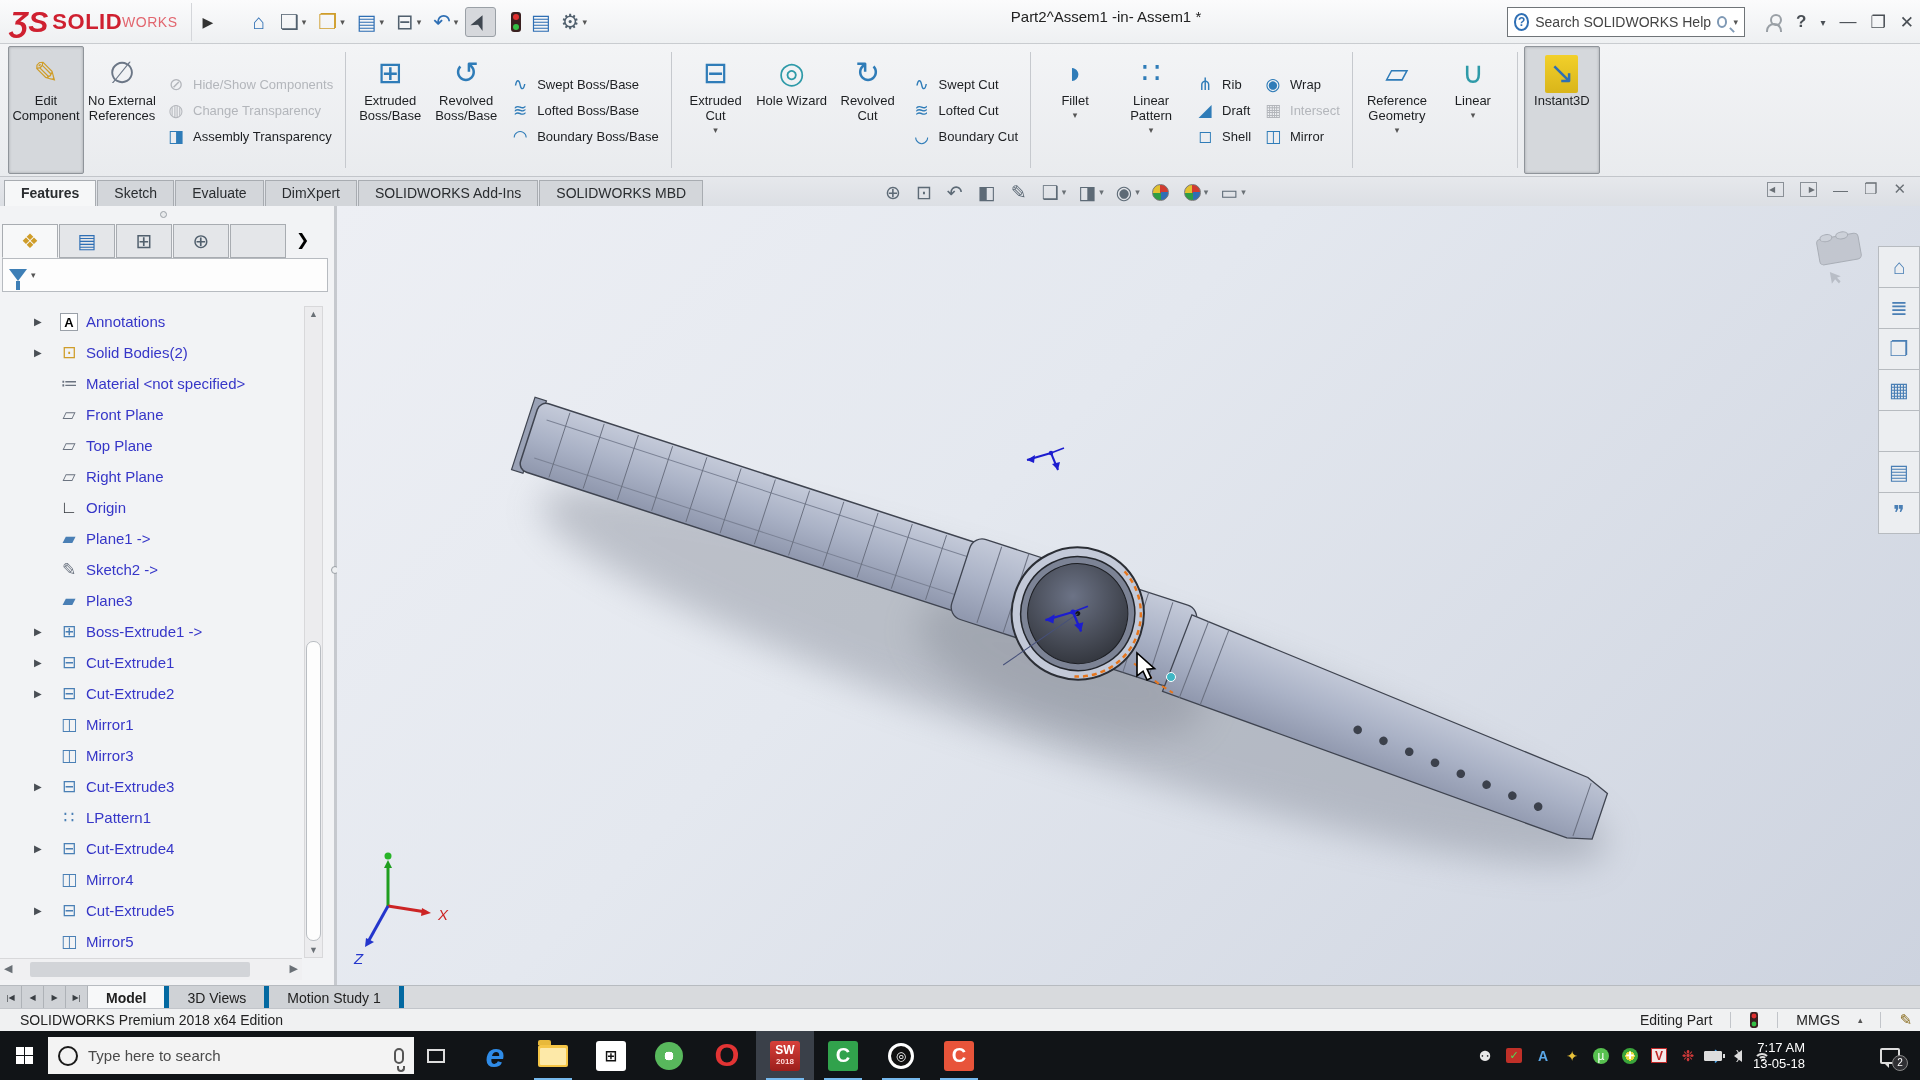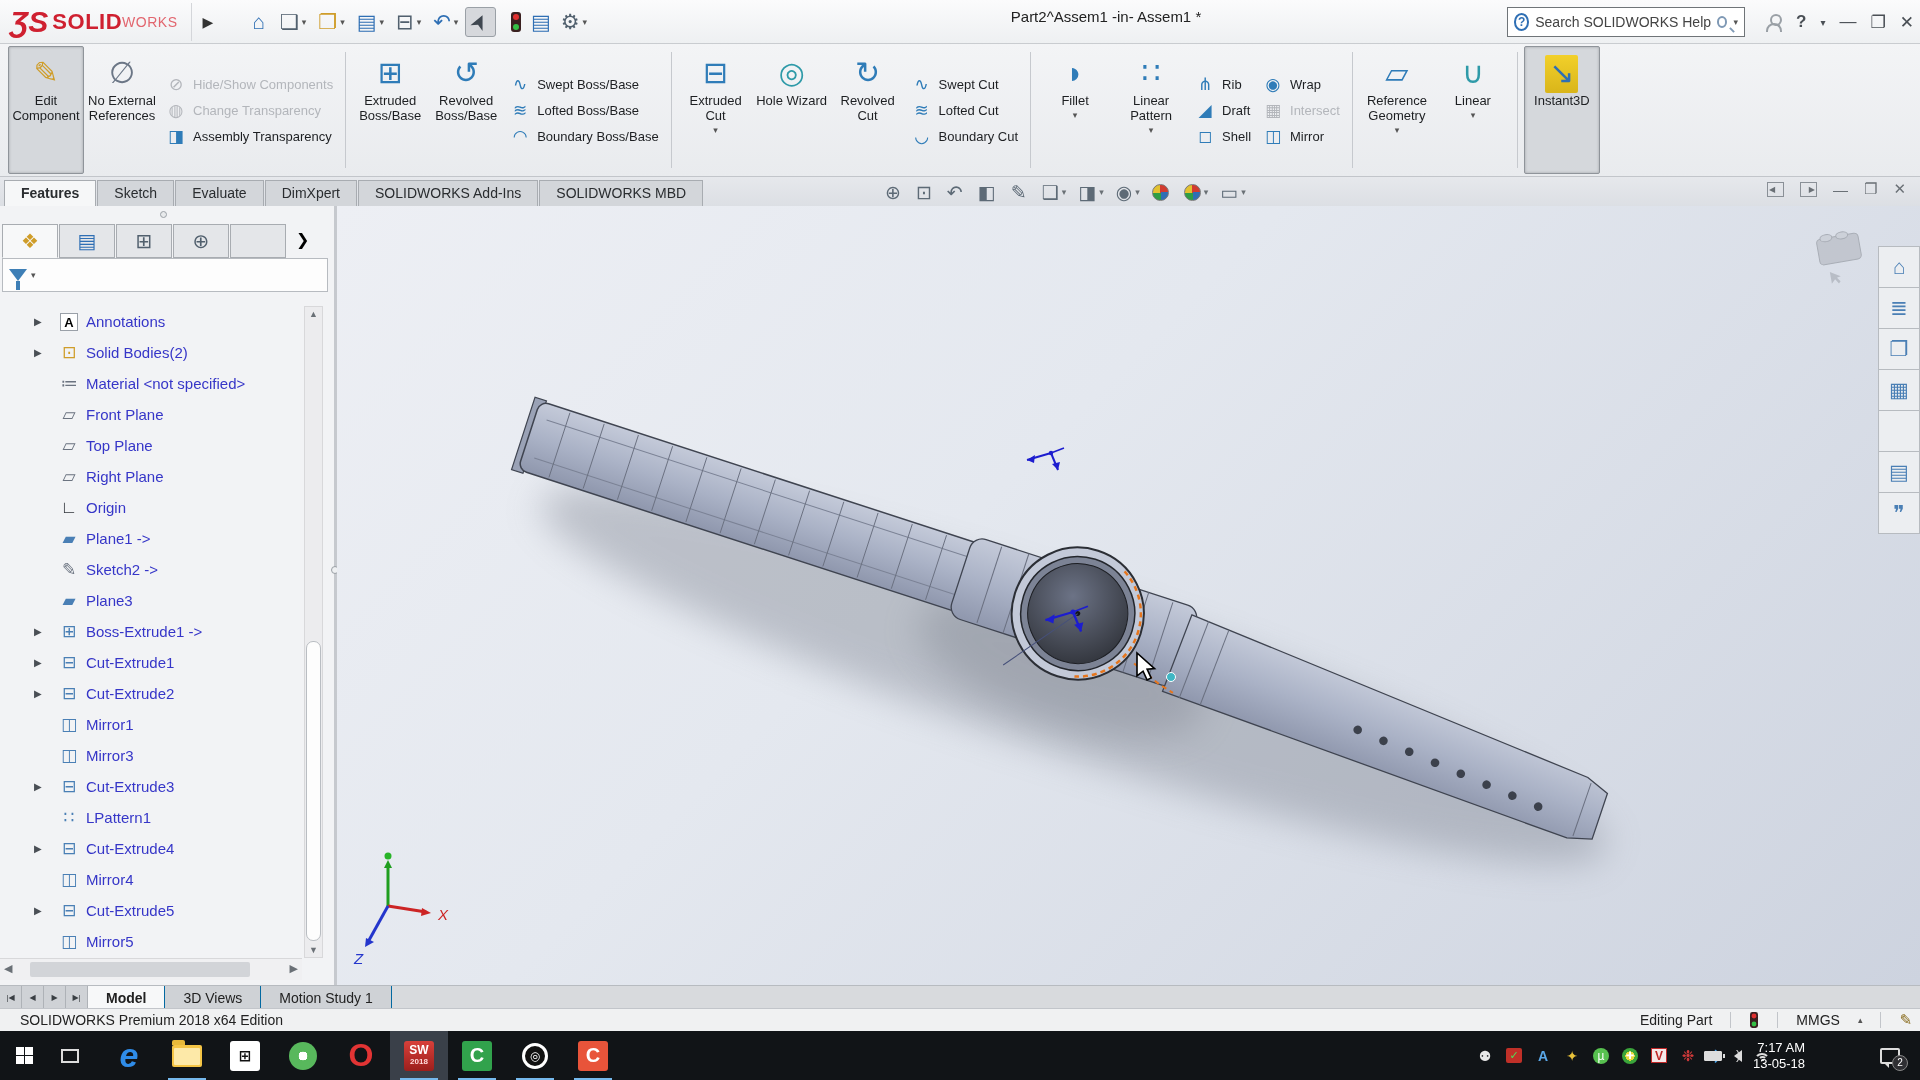--- a/index.html
+++ b/index.html
@@ -132,21 +132,21 @@
   #taskpane { position:absolute; right:0; top:40px; display:flex; flex-direction:column; }
   .tpbtn { width:42px; height:42px; background:#eceef1; border:1px solid #b7bbc0; margin-bottom:-1px;
     display:flex; align-items:center; justify-content:center; font-size:21px; color:#4a7fb5; }
 
   
   #doctabs { position:absolute; left:0; top:985px; width:1920px; height:23px; background:#d8dadd;
     border-top:1px solid #b7bbc0; display:flex; align-items:stretch; }
   .dnav { width:22px; display:flex; align-items:center; justify-content:center; font-size:8px;
     color:#3a3f44; background:#cfd2d6; border-right:1px solid #aeb2b7; }
   .dtab { padding:2px 18px 0; font-size:14px; color:#222; background:#cfd2d6;
-    border-right:1px solid #0369a1; display:flex; align-items:center; }
+    border-right:5px solid #0369a1; display:flex; align-items:center; }
   .dtab.active { background:#f7f8f9; font-weight:bold; }
 
   
   #statusbar { position:absolute; left:0; top:1008px; width:1920px; height:23px; background:#f0f1f2;
     border-top:1px solid #c2c5ca; display:flex; align-items:center; font-size:14px; color:#222; }
   #statusbar .lefttxt { margin-left:20px; }
   #statusbar .right { position:absolute; right:8px; display:flex; align-items:center; gap:18px; }
   #statusbar .sep { width:1px; height:16px; background:#c2c5ca; }
   .traffic.small { transform:scale(.8); }
   #statusbar .caret-up { font-size:9px; color:#555; }
@@ -915,20 +915,25 @@
 
 <div id="taskbar">
   <div id="startbtn">
     <span class="winlogo">
         <span></span>
         <span></span>
         <span></span>
         <span></span>
       </span>
   </div>
+  <div id="tsearch">
+    <span class="ring"></span>
+    <span class="ph">Type here to search</span>
+    <span class="micic"></span>
+  </div>
   <div id="taskview">
       <span class="tvic"></span>
     </div>
   <div id="apps">
 
       <div class="app">
         <span class="tile edge">
           <span>e</span>
           <span class="sub"></span>
         </span>

